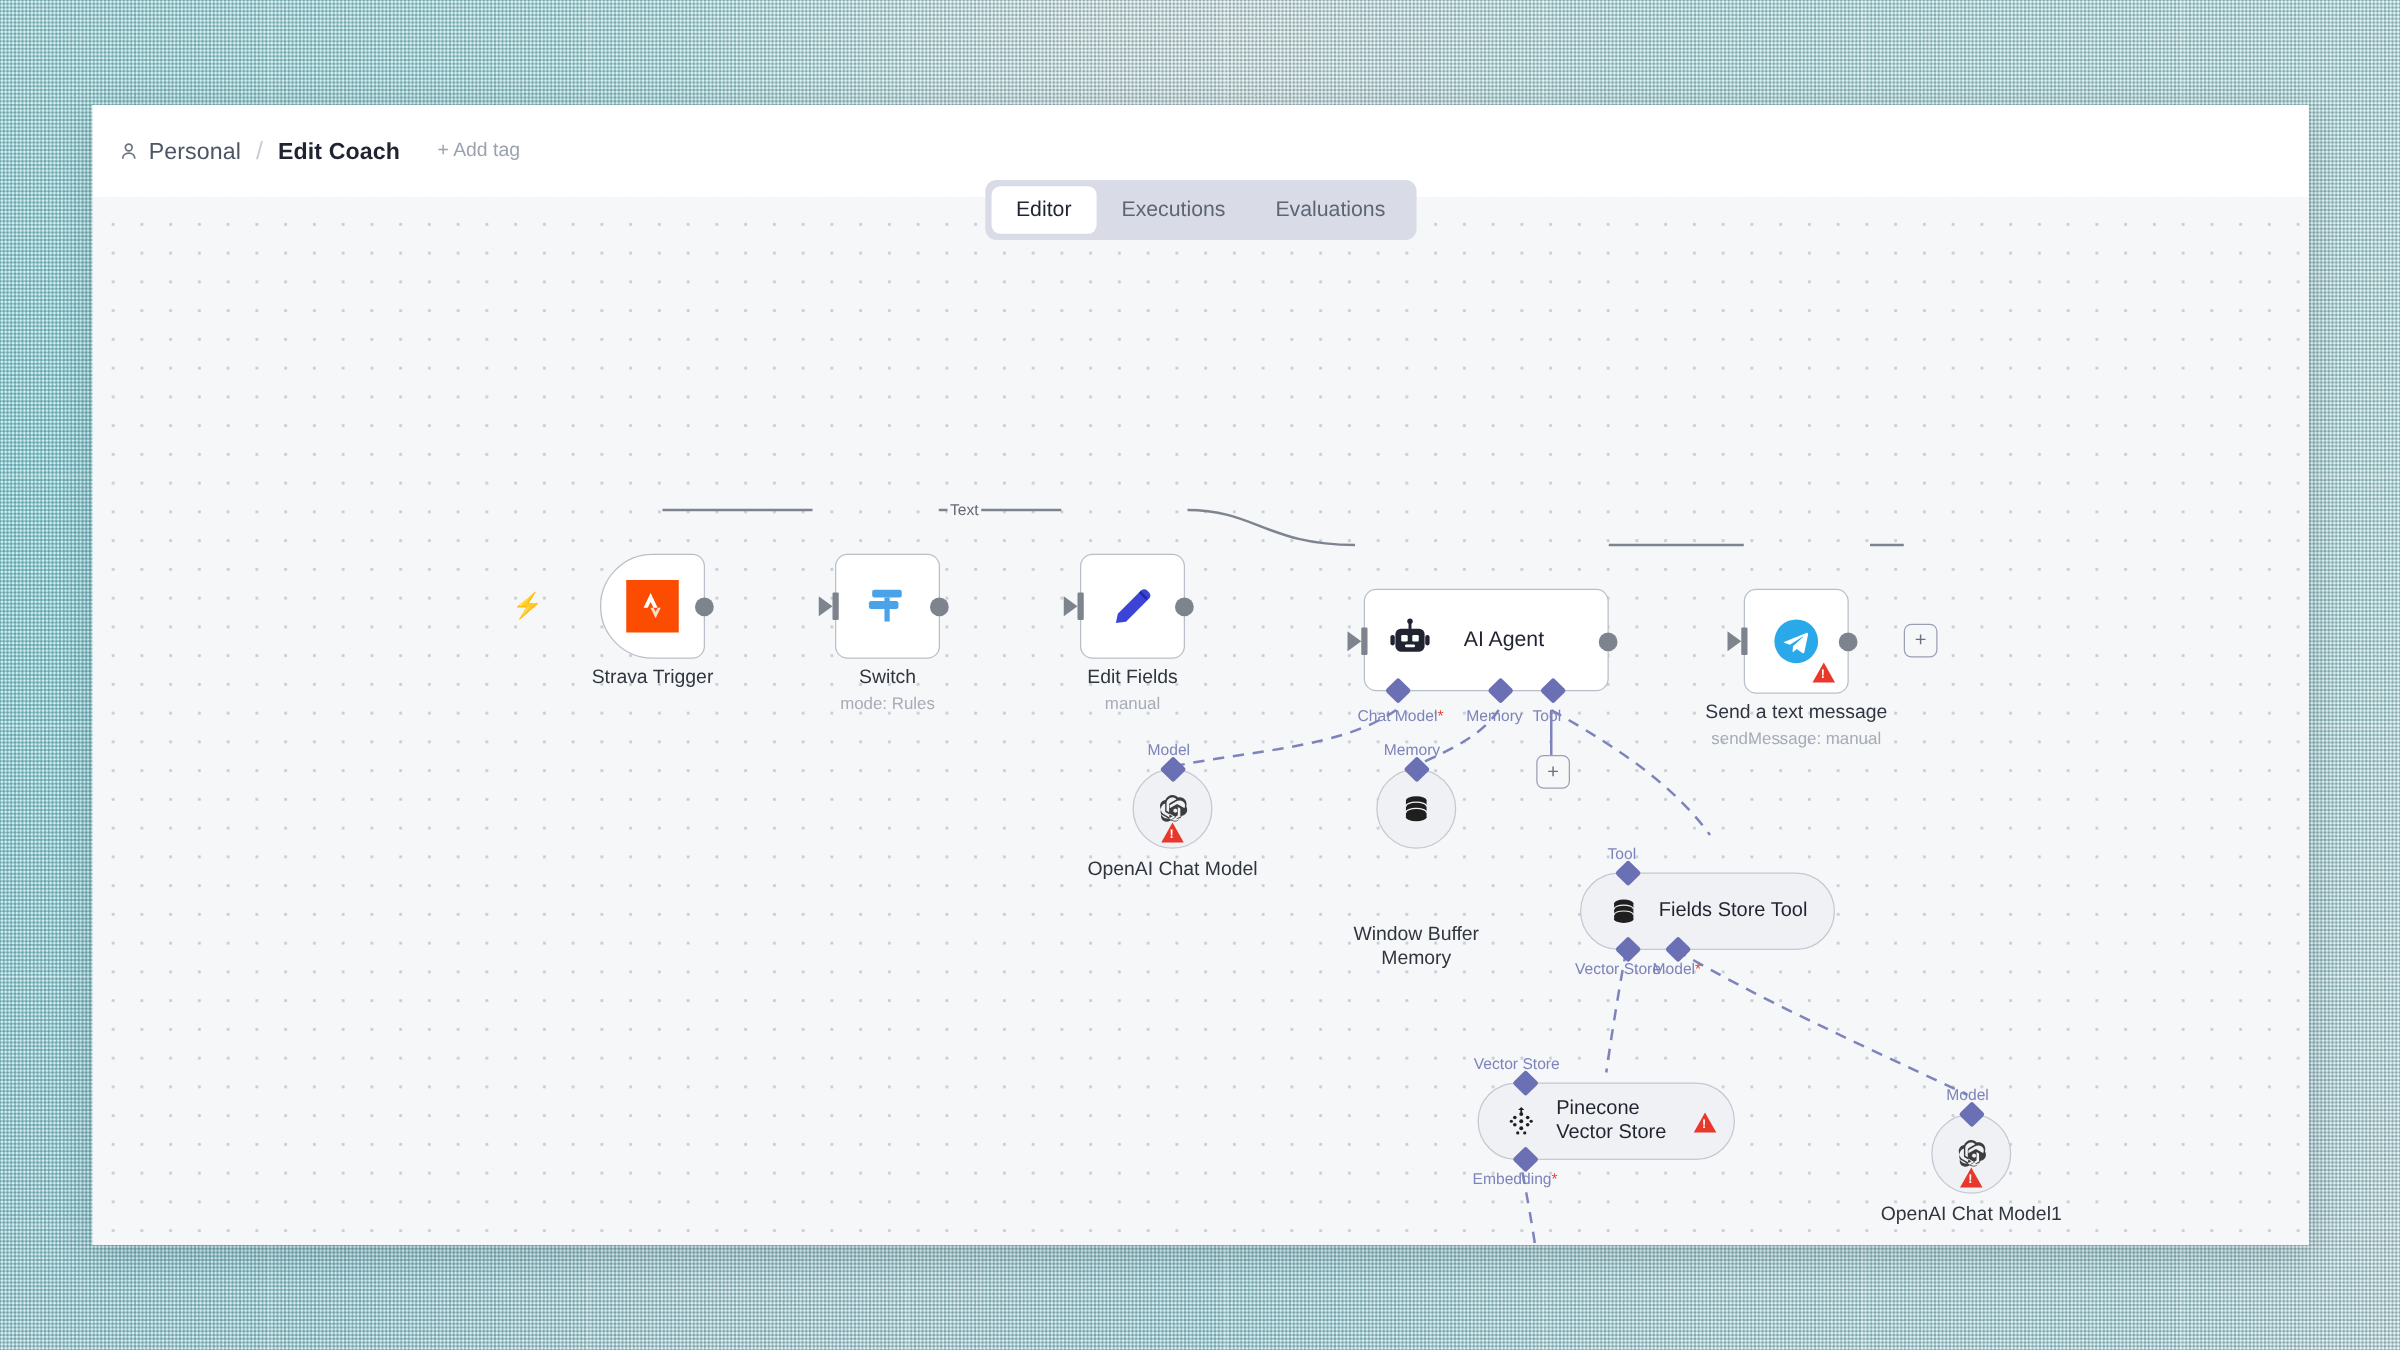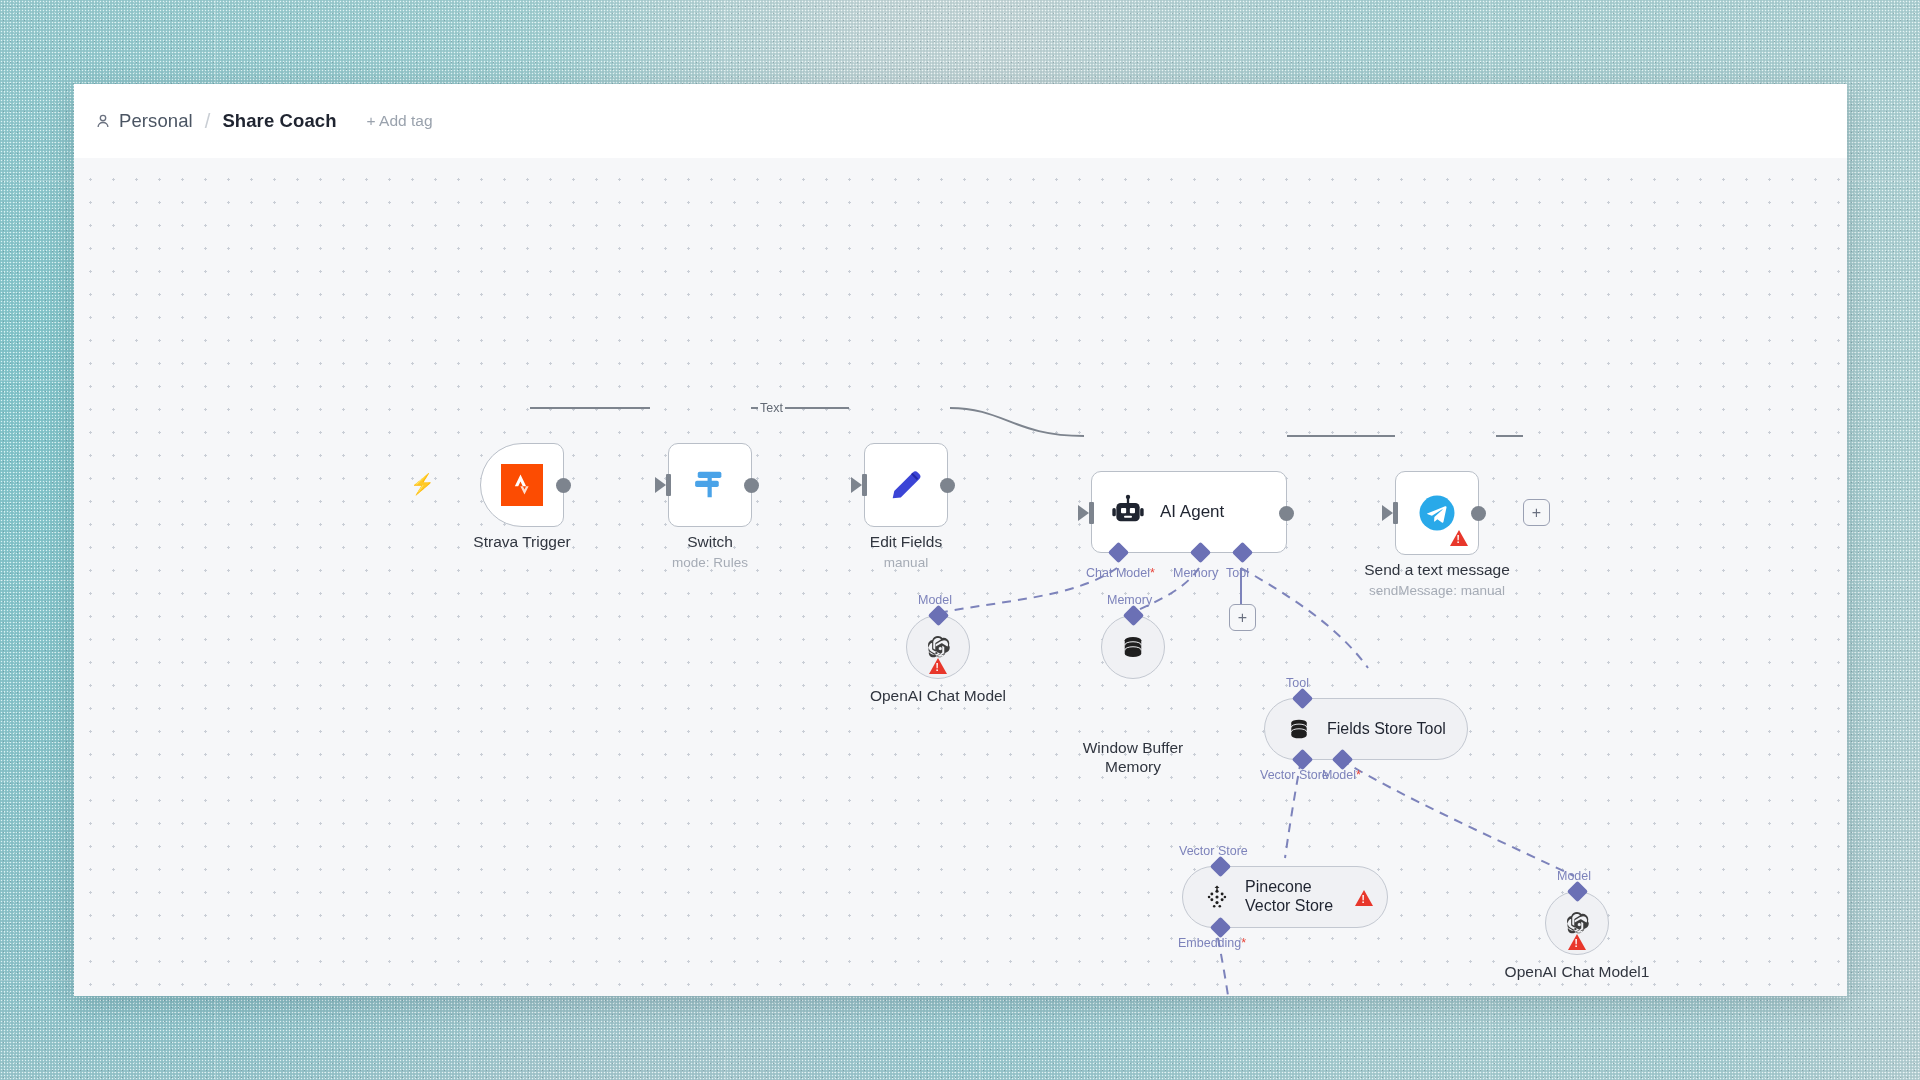--- a/index.html
+++ b/index.html
@@ -142,21 +142,21 @@
   }
   .node-sub {
     position: absolute; left: 50%; transform: translateX(-50%);
     top: 112px; white-space: nowrap; font-size: 13.5px; color: #a6acb6;
   }
 
   
   .agent-node {
     width: 196px; height: 82px; border-radius: 10px;
     background: #fff; border: 1.5px solid #b9bfc8;
-    display: flex; align-items: center; gap: 12px; padding-left: 16px;
+    display: flex; align-items: center; gap: 23px; padding-left: 16px;
     box-sizing: border-box;
   }
   .agent-label { font-size: 17px; color: #1f2430; }
 
   
   .pill-node {
     height: 62px; border-radius: 34px;
     background: #f0f1f4; border: 1.5px solid #c3c8d1;
     display: flex; align-items: center; gap: 14px; padding: 0 20px;
     box-sizing: border-box; position: relative;
@@ -229,26 +229,31 @@
   <div id="header">
     <div class="crumb-wrap">
       <span class="person-icon">
         <svg viewBox="0 0 24 24" fill="none" stroke="currentColor" stroke-width="1.8">
           <circle cx="12" cy="8" r="3.6"></circle>
             <path d="M5.5 20c0-3.6 2.9-6 6.5-6s6.5 2.4 6.5 6"></path>
         </svg>
       </span>
       <span class="crumb-home">Personal</span>
       <span class="crumb-sep">/</span>
-      <span class="crumb-name">Share Coach</span>
+      <span class="crumb-name">Edit Coach</span>
       <span class="add-tag">+ Add tag</span>
     </div>
 
   </div>
 
+  <div id="tabs">
+    <div class="tab active">Editor</div>
+    <div class="tab">Executions</div>
+    <div class="tab">Evaluations</div>
+  </div>
 
   <div id="canvas">
 
     <svg class="edges" viewBox="0 0 1773 838" preserveAspectRatio="none">
 
       <path d="M 456 250 L 576 250" stroke="#7d848e" stroke-width="2" fill="none"></path>
 
       <path d="M 677 250 L 775 250" stroke="#7d848e" stroke-width="2" fill="none"></path>
 
       <path d="M 876 250 C 930 250, 940 278, 1010 278" stroke="#7d848e" stroke-width="2" fill="none"></path>

